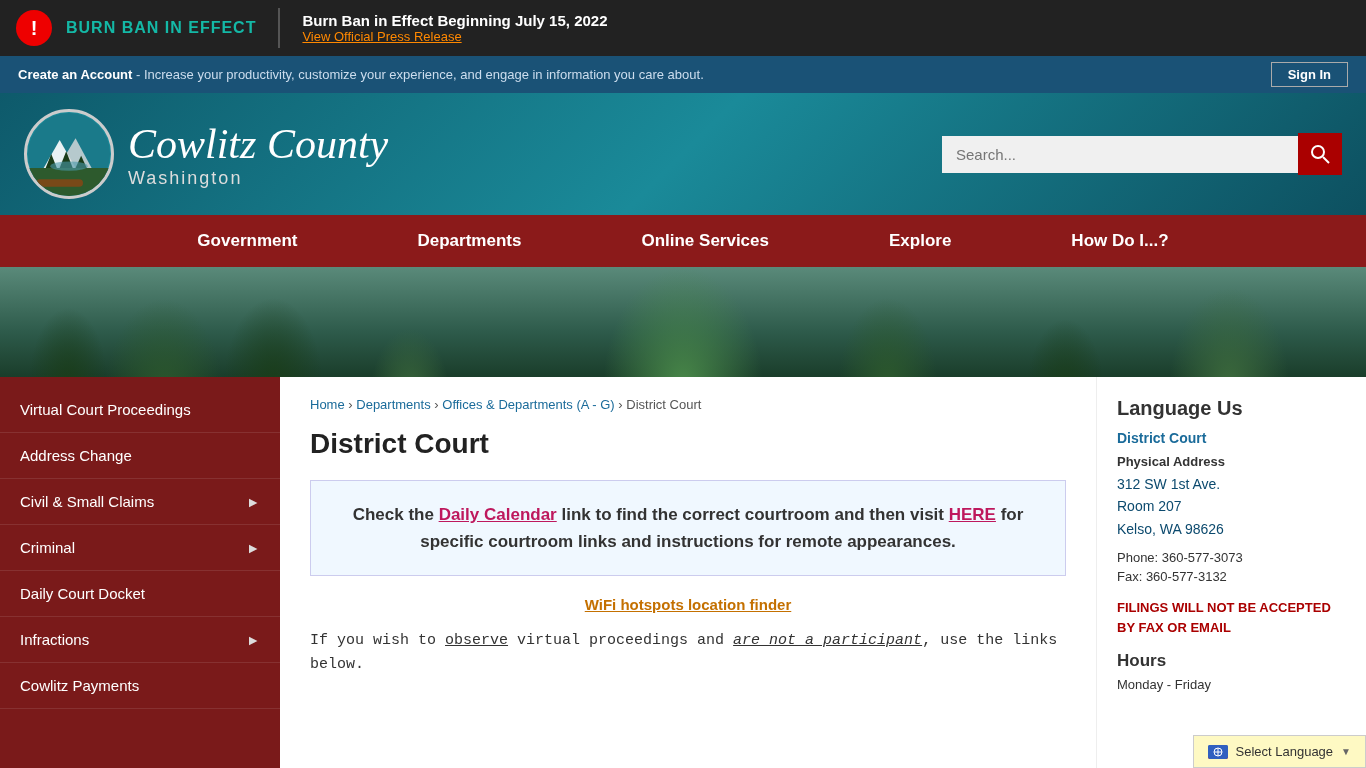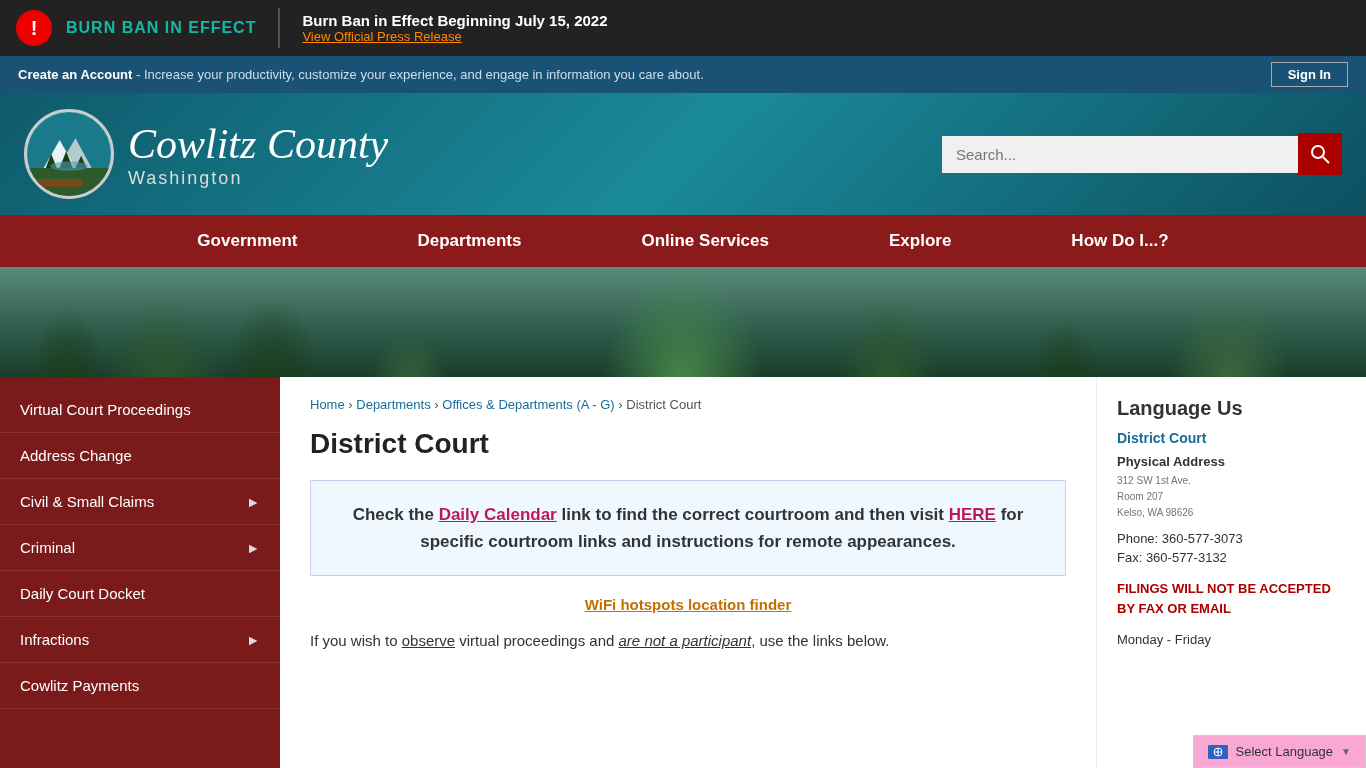--- a/index.html
+++ b/index.html
@@ -203,20 +203,21 @@
       font-size: 15px;
       font-weight: bold;
       text-decoration: underline;
       margin-bottom: 16px;
       cursor: pointer;
     }
     .observe-text {
       font-size: 15px;
       line-height: 1.6;
       color: #333;
+      font-family: Liberation Mono, monospace;
     }
     .observe-text u { text-decoration: underline; }
 
     
     .right-sidebar {
       width: 270px;
       padding: 20px;
       flex-shrink: 0;
       border-left: 1px solid #eee;
     }
@@ -232,22 +233,22 @@
       font-weight: bold;
       margin-bottom: 8px;
     }
     .contact-label {
       font-size: 13px;
       font-weight: bold;
       color: #333;
       margin-bottom: 4px;
     }
     .contact-addr {
-      font-size: 10px;
-      color: #737373;
+      font-size: 14px;
+      color: #0c4a6e;
       line-height: 1.6;
       margin-bottom: 10px;
     }
     .contact-phone {
       font-size: 13px;
       color: #333;
       margin-bottom: 4px;
     }
     .contact-fax {
       font-size: 13px;
@@ -270,21 +271,21 @@
     .hours-text {
       font-size: 13px;
       color: #333;
     }
 
     
     .lang-selector {
       position: fixed;
       bottom: 0;
       right: 0;
-      background: #f9a8d4;
+      background: #fef9c3;
       border: 1px solid #ccc;
       padding: 8px 14px;
       display: flex;
       align-items: center;
       gap: 8px;
       font-size: 13px;
       cursor: pointer;
       z-index: 999;
     }
     .lang-flag {
@@ -425,20 +426,21 @@
     <div class="contact-subtitle">District Court</div>
     <div class="contact-label">Physical Address</div>
     <div class="contact-addr">
       <div>312 SW 1st Ave.</div>
       <div>Room 207</div>
       <div>Kelso, WA 98626</div>
     </div>
     <div class="contact-phone">Phone: 360-577-3073</div>
     <div class="contact-fax">Fax: 360-577-3132</div>
     <div class="filings-warning">FILINGS WILL NOT BE ACCEPTED BY FAX OR EMAIL</div>
+    <div class="hours-title">Hours</div>
     <div class="hours-text">Monday - Friday</div>
   </aside>
 
 </div>
 
 <div class="lang-selector">
   <div class="lang-flag">
     <svg width="20" height="14" viewBox="0 0 20 14">
       <rect width="20" height="14" fill="#3060c0"></rect>
       <circle cx="10" cy="7" r="4" fill="none" stroke="#fff" stroke-width="1"></circle>

